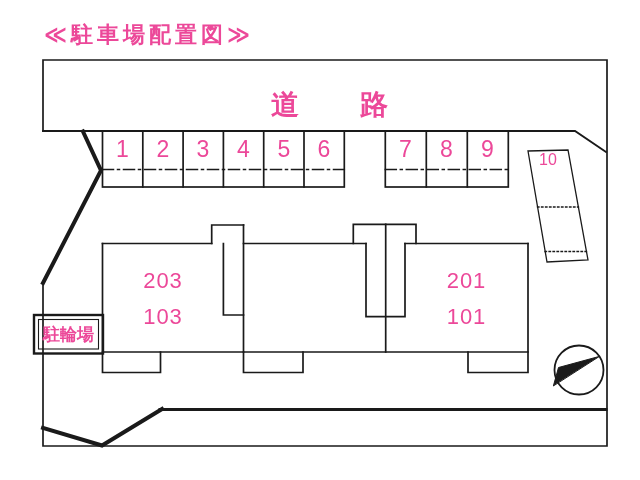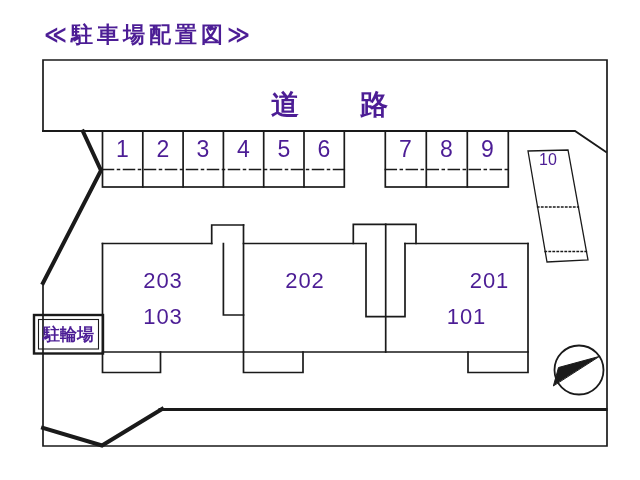--- a/index.html
+++ b/index.html
@@ -2,21 +2,21 @@
 <html><head>
 <meta charset="utf-8">
 <style>
   html,body{margin:0;padding:0;background:#fff;}
   #stage{
     position:relative;width:640px;height:480px;background:#ffffff;
     font-family:"Liberation Sans","DejaVu Sans",sans-serif;
     color:#111;overflow:hidden;
   }
   #diagram-svg{position:absolute;left:0;top:0;}
-  .lbl{position:absolute;line-height:1;white-space:nowrap;color:#4c1d95;}
+  .lbl{position:absolute;line-height:1;white-space:nowrap;color:#ec4899;}
   .title{font-size:22px;font-weight:bold;letter-spacing:4px;}
   .road{font-size:28px;font-weight:bold;letter-spacing:61px;}
   .spaceno{font-size:23px;text-align:center;letter-spacing:0;}
   .space10{font-size:16px;text-align:center;}
   .roomno{font-size:22px;text-align:center;letter-spacing:1px;}
   .bike{font-size:17px;font-weight:bold;text-align:center;letter-spacing:0px;}
 </style>
 </head>
 <body>
 
@@ -99,19 +99,18 @@
   <div class="lbl spaceno" style="left:223px;top:138px;width:41px;">4</div>
   <div class="lbl spaceno" style="left:264px;top:138px;width:40px;">5</div>
   <div class="lbl spaceno" style="left:304px;top:138px;width:40px;">6</div>
   <div class="lbl spaceno" style="left:385px;top:138px;width:41px;">7</div>
   <div class="lbl spaceno" style="left:426px;top:138px;width:41px;">8</div>
   <div class="lbl spaceno" style="left:467px;top:138px;width:41px;">9</div>
   <div class="lbl space10" style="left:528px;top:152px;width:40px;">10</div>
 
   <div class="lbl roomno" style="left:103px;top:270px;width:120px;">203</div>
   <div class="lbl roomno" style="left:103px;top:306px;width:120px;">103</div>
-  <div class="lbl roomno" style="left:245px;top:270px;width:120px;">202</div>
-  <div class="lbl roomno" style="left:406px;top:270px;width:121px;padding-left:23px;">201</div>
+  <div class="lbl roomno" style="left:406px;top:270px;width:121px;">201</div>
   <div class="lbl roomno" style="left:406px;top:306px;width:121px;">101</div>
 
   <div class="lbl bike" style="left:34px;top:326px;width:69px;">駐輪場</div>
 
 </div>
 
 </body></html>

